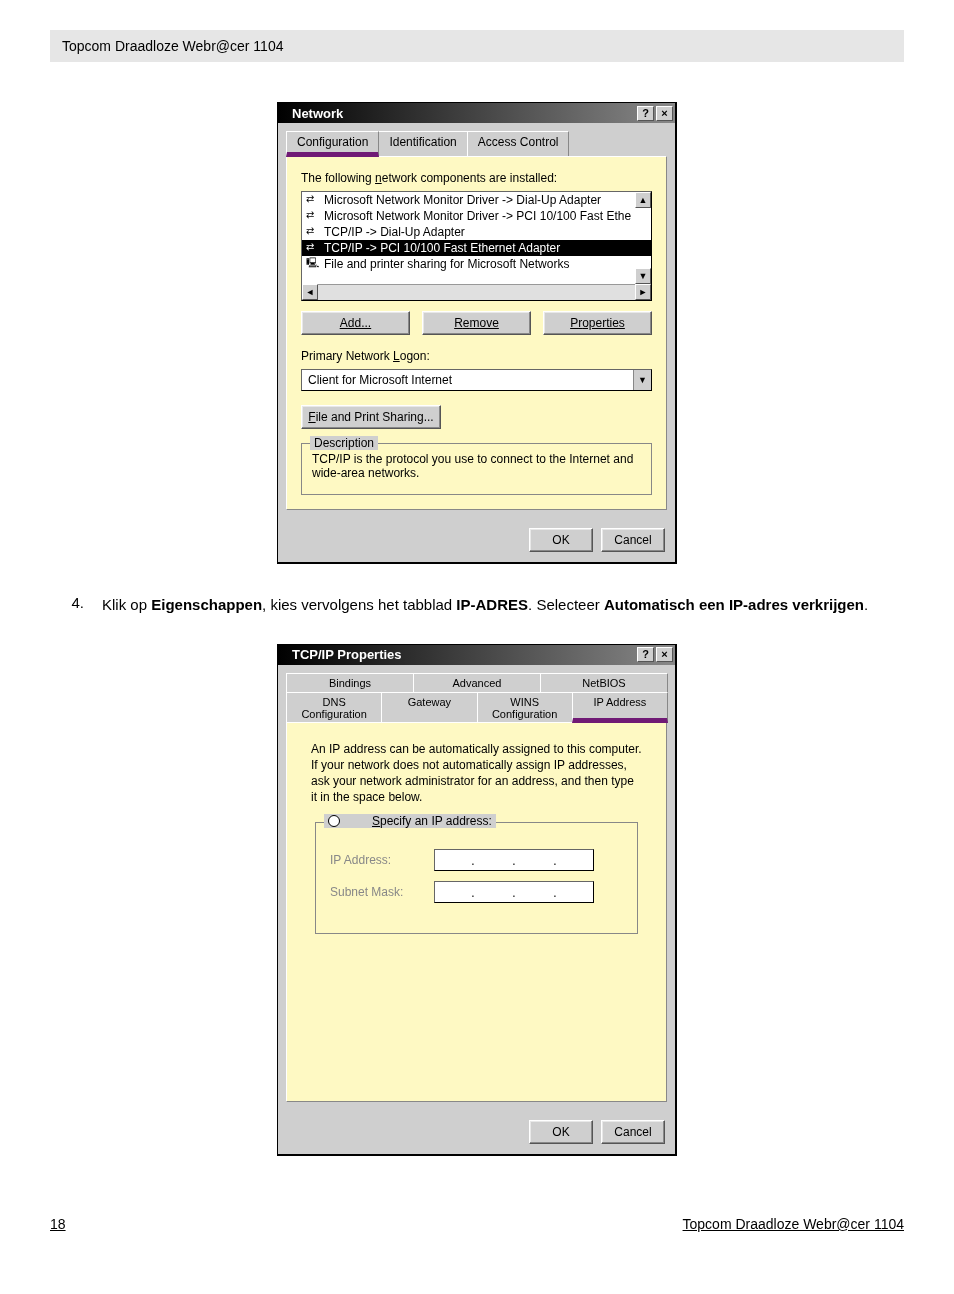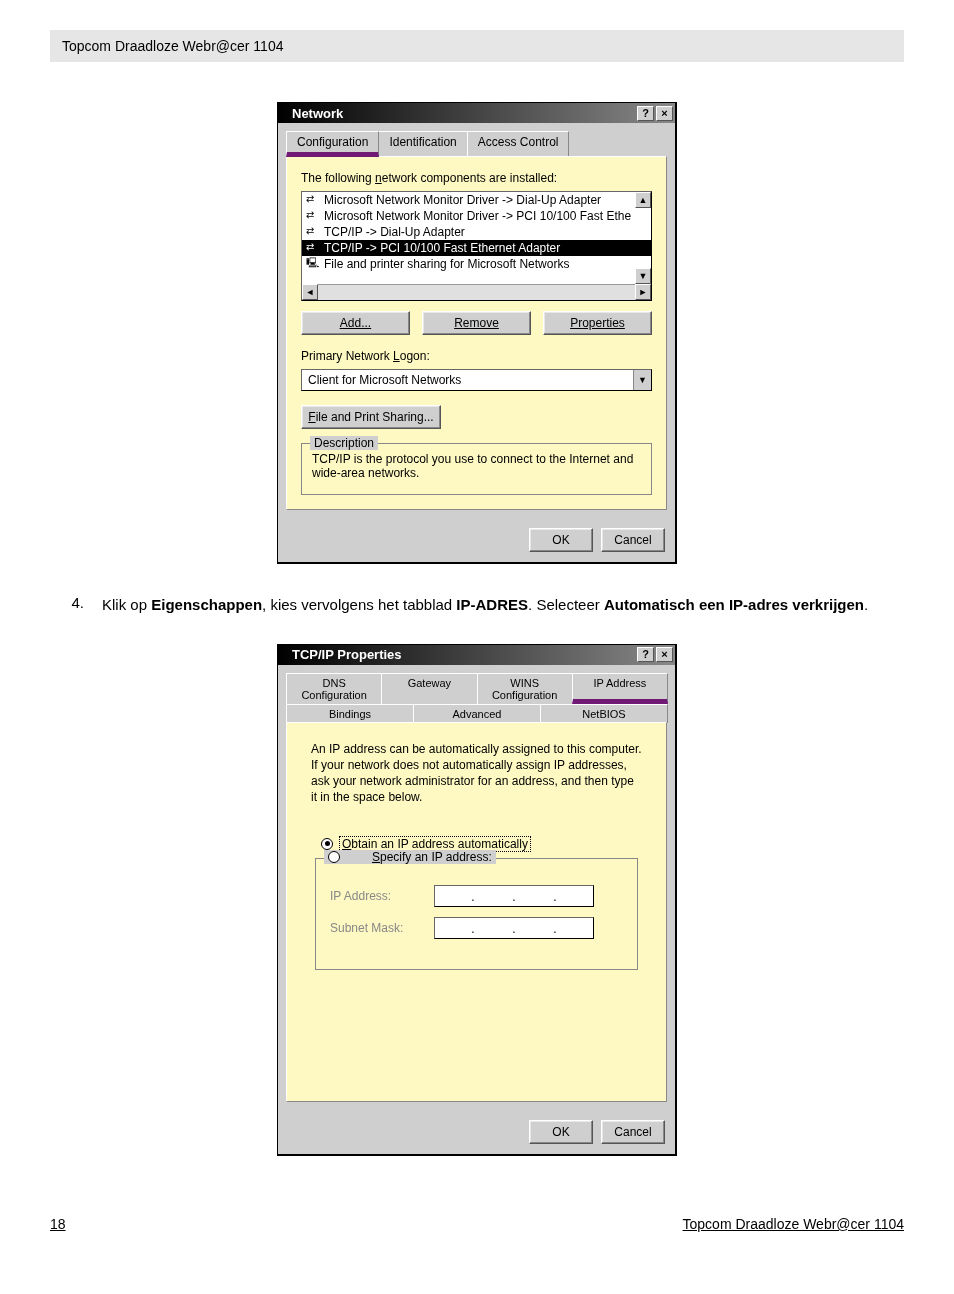--- a/index.html
+++ b/index.html
@@ -240,21 +240,21 @@
             <div class="hscroll-track"></div>
             <div class="scroll-right">►</div>
           </div>
           <div class="btn-row">
             <div class="win-btn"><span class="u">A</span>dd...</div>
             <div class="win-btn">R<span class="u">e</span>move</div>
             <div class="win-btn">P<span class="u">r</span>operties</div>
           </div>
           <div class="section-label" style="margin-top:14px;">Primary Network <span class="u">L</span>ogon:</div>
           <div class="dropdown">
-            <span>Client for Microsoft Networks</span>
+            <span>Client for Microsoft Internet</span>
             <div class="dd-btn">▼</div>
           </div>
           <div style="margin-top:14px;">
             <div class="win-btn win-btn-wide"><span class="u">F</span>ile and Print Sharing...</div>
           </div>
           <div class="fieldset">
             <div class="legend">Description</div>
             <div>TCP/IP is the protocol you use to connect to the Internet and wide-area networks.</div>
           </div>
         </div>
@@ -276,37 +276,33 @@
   <div class="dialog-wrap">
     <div class="dialog tcpip">
       <div class="titlebar">
         <span>TCP/IP Properties</span>
         <span class="spacer"></span>
         <div class="tb-btn">?</div>
         <div class="tb-btn">×</div>
       </div>
       <div class="dlg-body">
         <div class="tabs-row two">
+          <div class="tab">Bindings</div>
+          <div class="tab">Advanced</div>
+          <div class="tab">NetBIOS</div>
+        </div>
+        <div class="tabs-row two">
           <div class="tab">DNS Configuration</div>
           <div class="tab">Gateway</div>
           <div class="tab">WINS Configuration</div>
           <div class="tab active">IP Address</div>
         </div>
-        <div class="tabs-row two">
-          <div class="tab">Bindings</div>
-          <div class="tab">Advanced</div>
-          <div class="tab">NetBIOS</div>
-        </div>
         <div class="tab-panel">
           <div class="info-text">An IP address can be automatically assigned to this computer. If your network does not automatically assign IP addresses, ask your network administrator for an address, and then type it in the space below.</div>
 
-          <div class="radio-row" style="margin-top:20px;">
-            <div class="radio checked"></div>
-            <span class="dotted-focus"><span class="u">O</span>btain an IP address automatically</span>
-          </div>
 
           <div class="ip-group" style="position:relative;">
             <div style="position:absolute;top:-9px;left:8px;background:#cfcfcf;padding:0 4px;">
               <span class="radio-row" style="margin:0;gap:32px;">
                 <span class="radio"></span>
                 <span><span class="u">S</span>pecify an IP address:</span>
               </span>
             </div>
             <div class="ip-row">
               <div class="ip-label">IP Address:</div>

